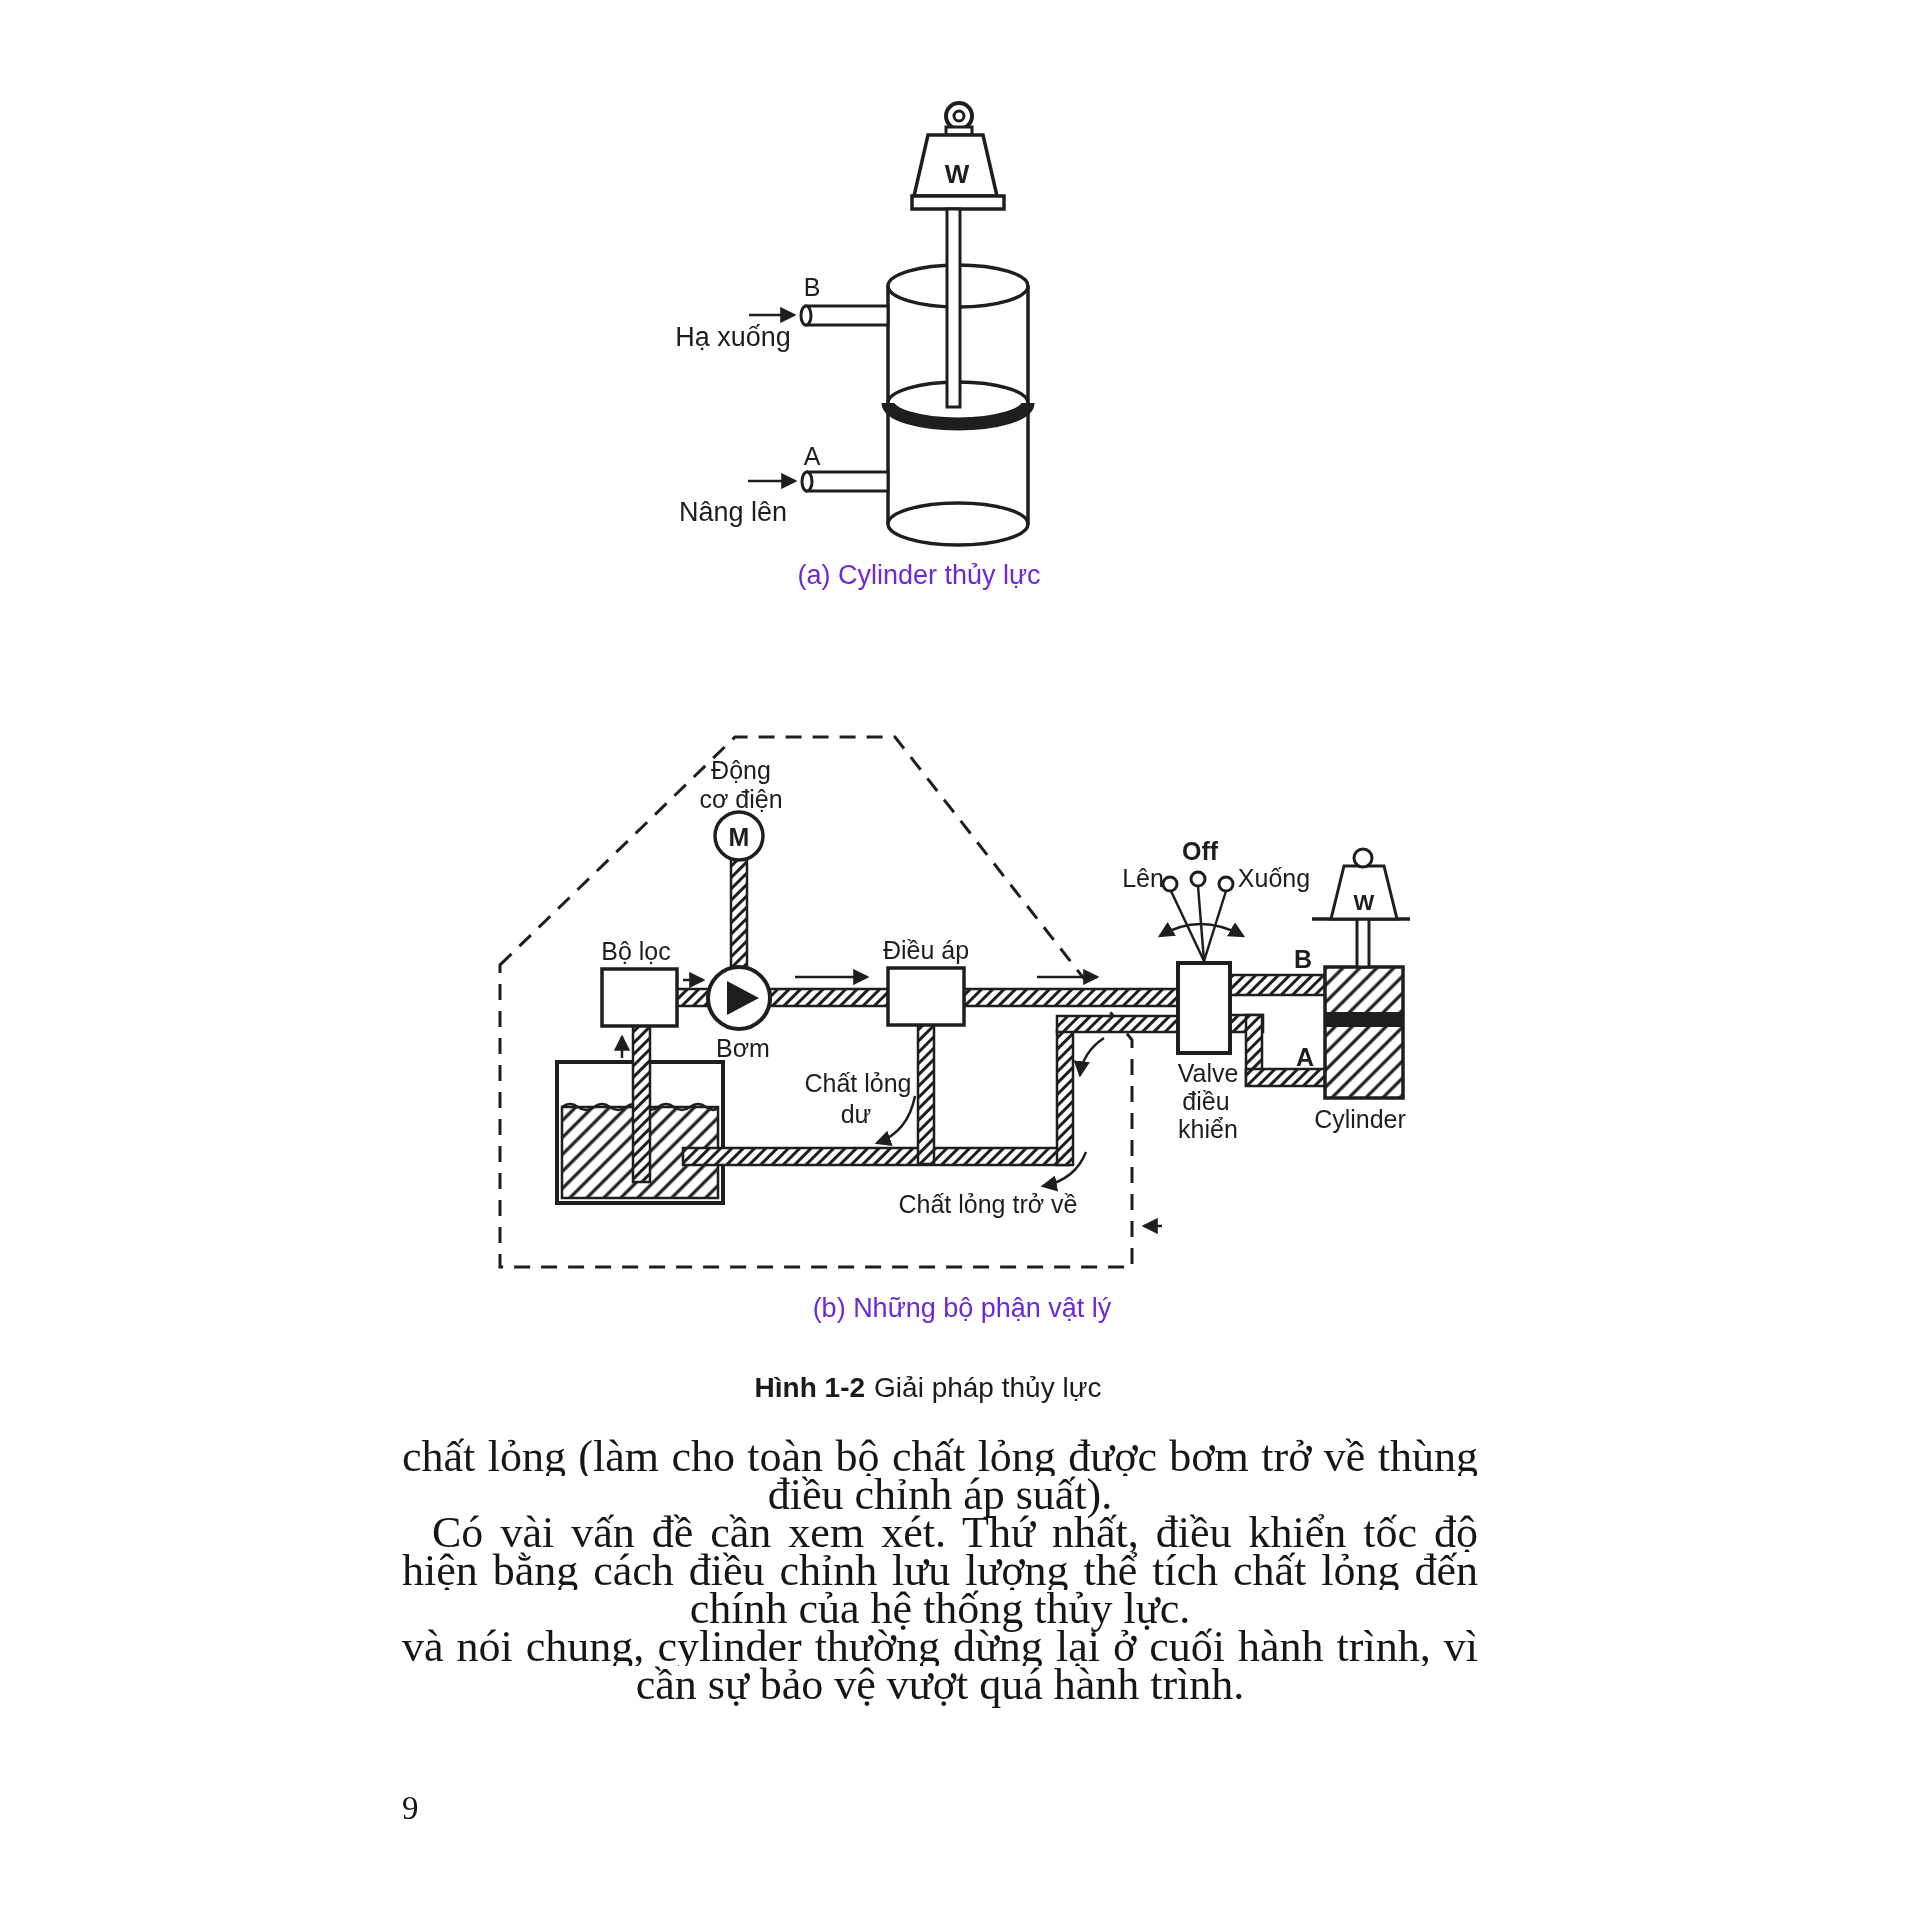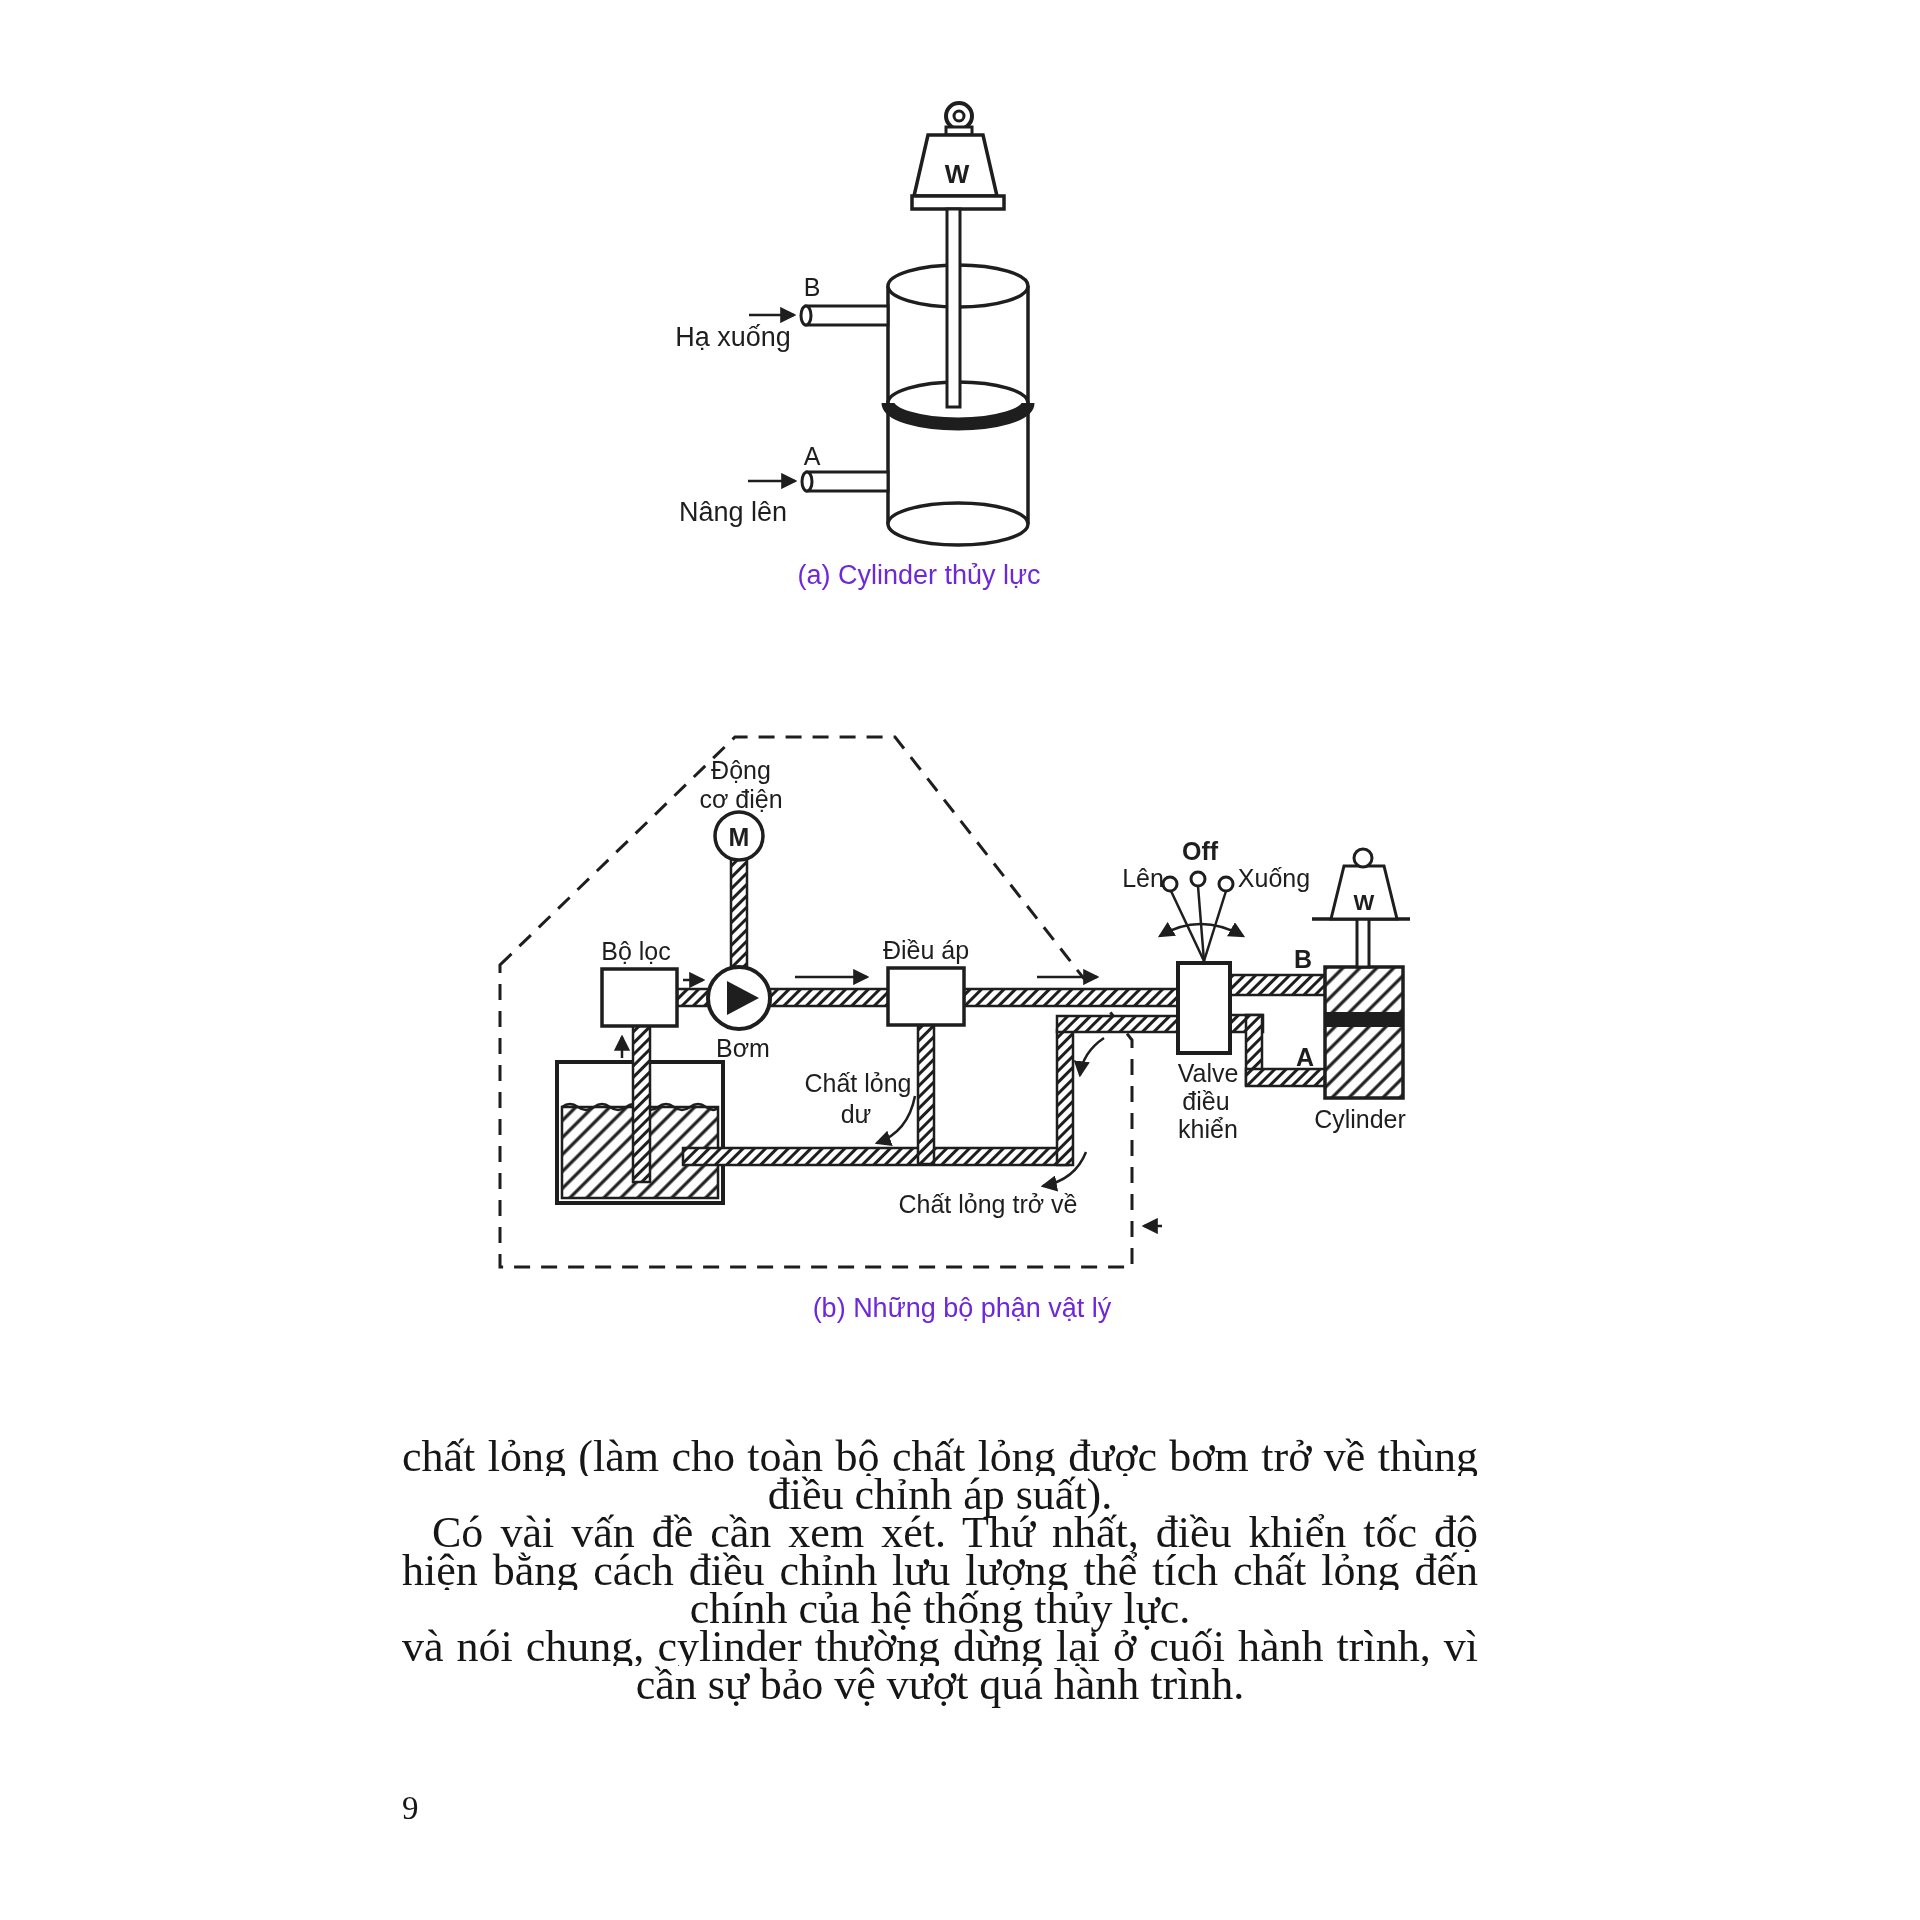--- a/index.html
+++ b/index.html
@@ -184,20 +184,23 @@
       <line x1="1162" y1="1226" x2="1144" y2="1226" marker-end="url(#arrB)"></line>
     </g>
 
     <text x="858" y="1092" font-size="25" text-anchor="middle">Chất lỏng</text>
     <text x="856" y="1123" font-size="25" text-anchor="middle">dư</text>
     <text x="988" y="1213" font-size="25" text-anchor="middle">Chất lỏng trở về</text>
   </svg>
 
   <div class="cap cap-b" style="left:682px;top:1293px;width:560px;">(b) Những bộ phận vật lý</div>
 
+  <div class="figcap" style="left:648px;top:1372px;width:560px;">
+    <span class="lbl">Hình 1-2</span><span class="ttl">Giải pháp thủy lực</span>
+  </div>
 
   <div class="bodytext">
     <div class="jline">chất lỏng (làm cho toàn bộ chất lỏng được bơm trở về thùng chứa qua bộ</div>
     <div class="lline">điều chỉnh áp suất).</div>
     <div class="jline ind">Có vài vấn đề cần xem xét. Thứ nhất, điều khiển tốc độ được thực</div>
     <div class="jline">hiện bằng cách điều chỉnh lưu lượng thể tích chất lỏng đến cylinder.</div>
     <div class="lline">chính của hệ thống thủy lực.</div>
     <div class="jline">và nói chung, cylinder thường dừng lại ở cuối hành trình, vì thế không</div>
     <div class="lline">cần sự bảo vệ vượt quá hành trình.</div>
   </div>

